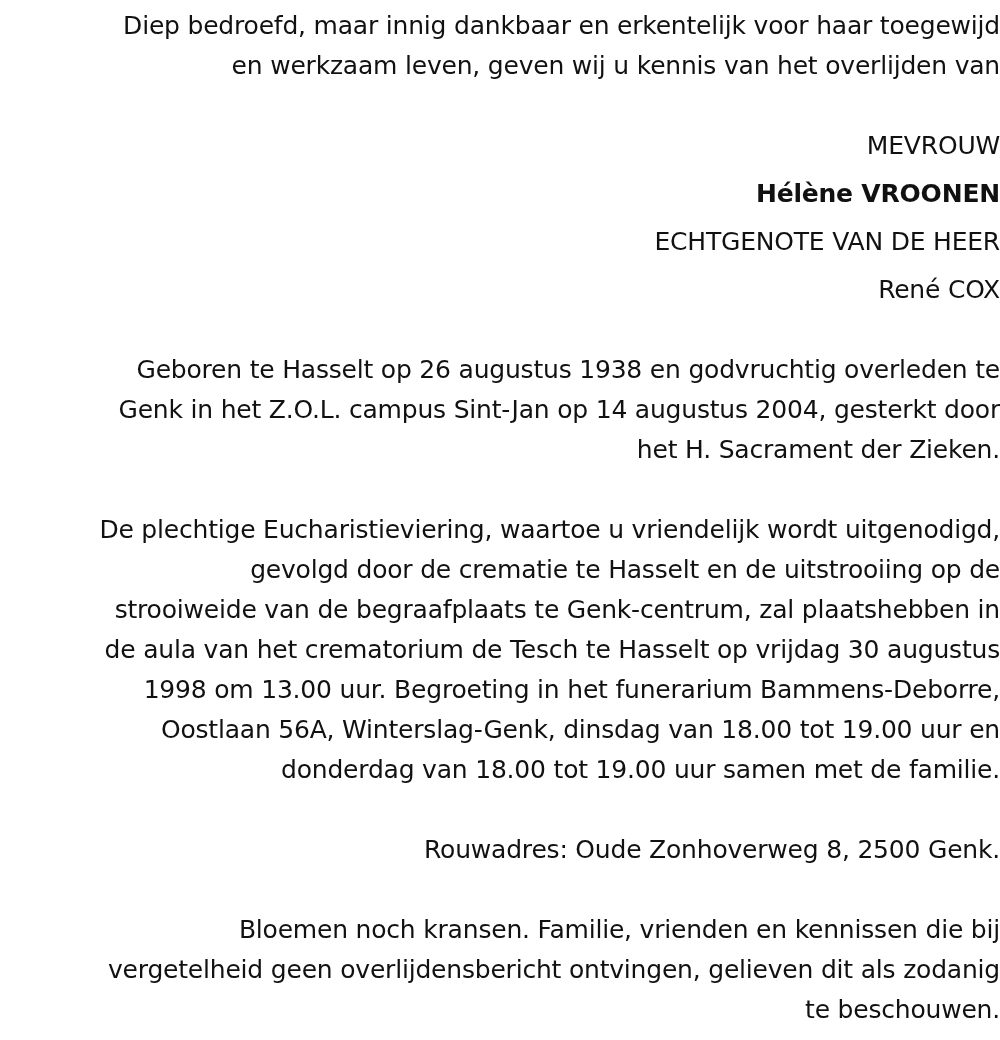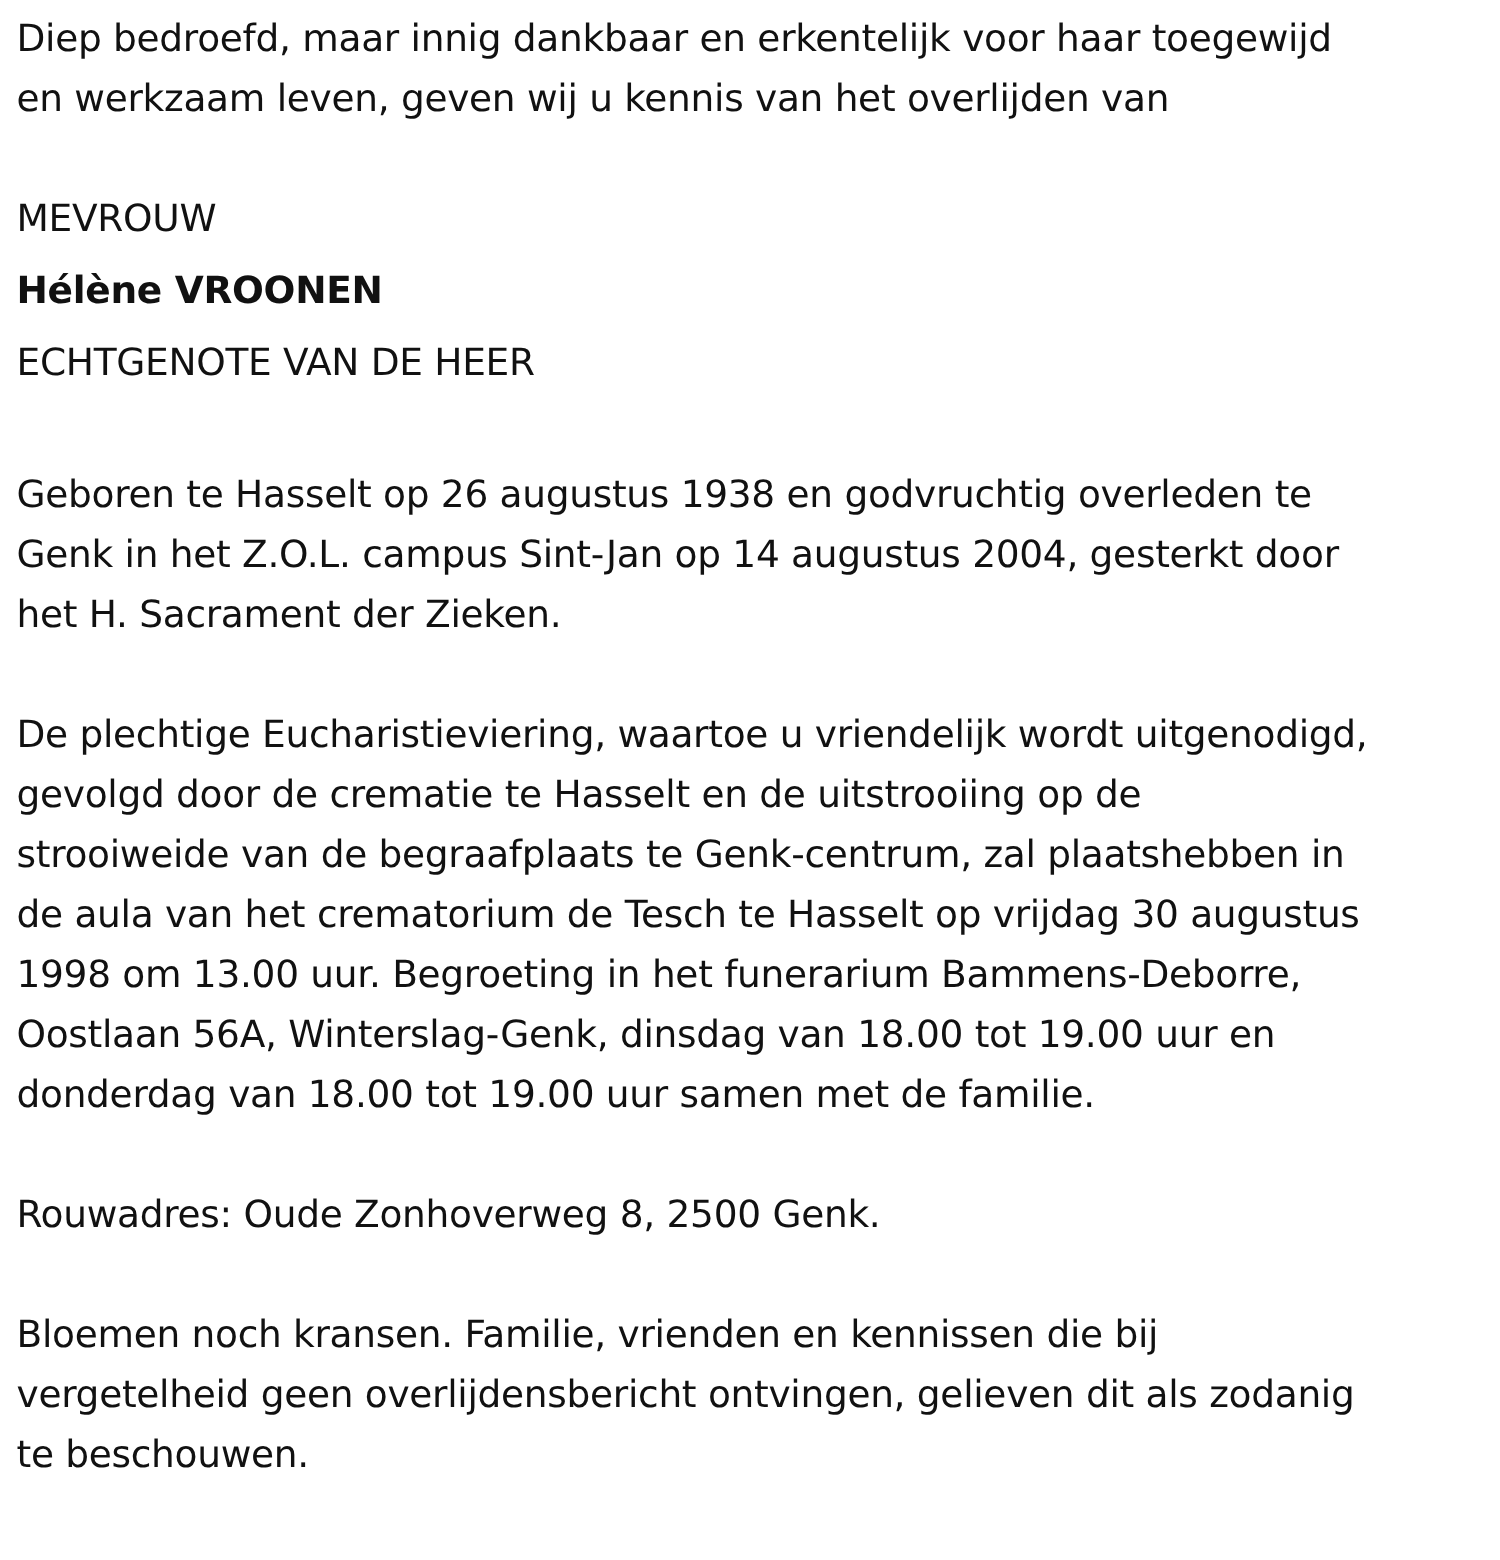--- a/index.html
+++ b/index.html
@@ -17,20 +17,21 @@
       letter-spacing: -0.2px;
     }
     .doc {
       position: relative;
       padding: 6px 0 0 11px;
     }
     .line {
       height: 40px;
       line-height: 40px;
       white-space: nowrap;
+      text-align: right;
     }
     .blank {
       height: 40px;
     }
     .bold {
       font-weight: bold;
     }
     .sp8 { height: 8px; }
   </style>
 </head>
@@ -45,20 +46,21 @@
 
   <div class="blank"></div>
 
   <div>
     <div class="line">MEVROUW</div>
     <div class="sp8"></div>
     <div class="line bold">Hélène VROONEN</div>
     <div class="sp8"></div>
     <div class="line">ECHTGENOTE VAN DE HEER</div>
     <div class="sp8"></div>
+    <div class="line">René COX</div>
   </div>
 
   <div class="blank"></div>
 
   <div>
     <div class="line">Geboren te Hasselt op 26 augustus 1938 en godvruchtig overleden te</div>
     <div class="line">Genk in het Z.O.L. campus Sint-Jan op 14 augustus 2004, gesterkt door</div>
     <div class="line">het H. Sacrament der Zieken.</div>
   </div>
 

